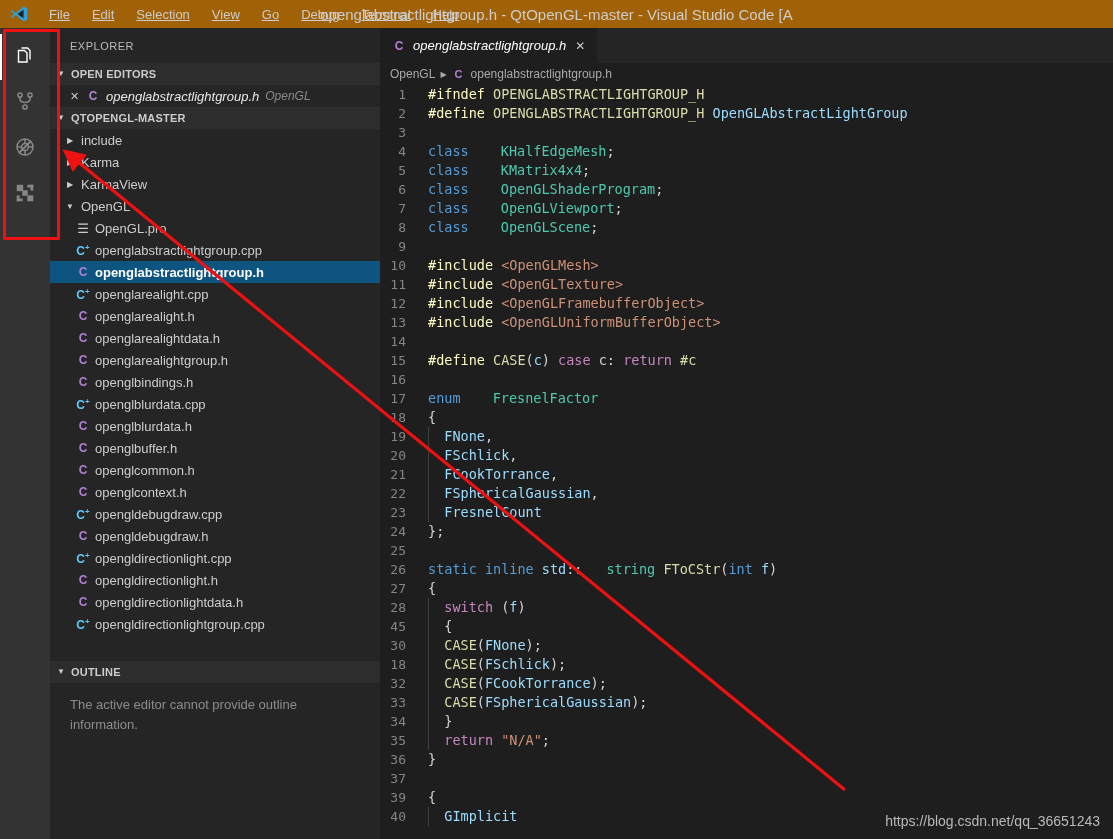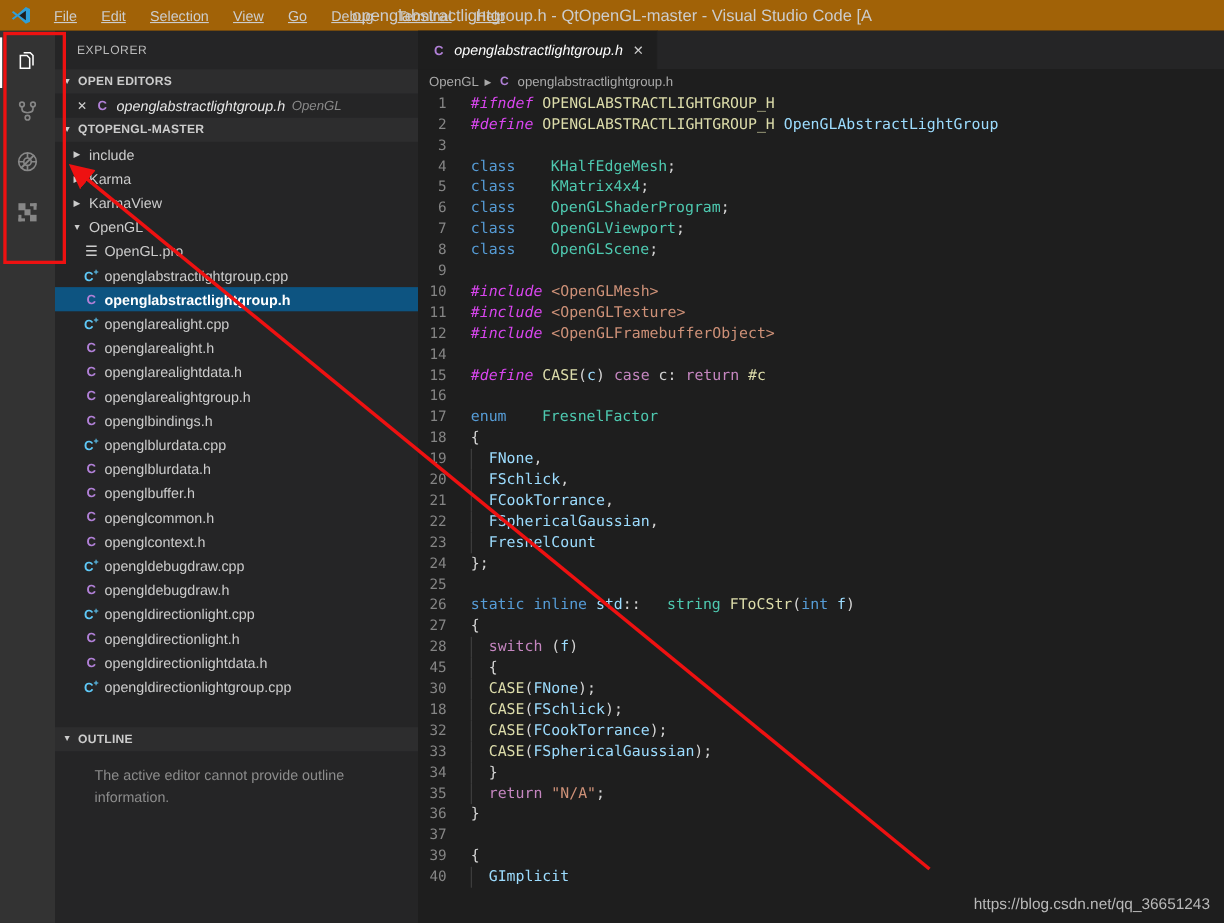--- a/index.html
+++ b/index.html
@@ -112,21 +112,21 @@
   .cline { display:flex; height:19px; white-space:pre; }
   .lnum {
     width:48px; min-width:48px; text-align:right; padding-right:22px;
     color:#858585; font-size:13px;
   }
   .ctext { position:relative; padding-left:0px; }
   .guide {
     display:inline-block; width:0; border-left:1px solid #404040;
     height:19px; vertical-align:top; position:absolute; left:0; top:0;
   }
-  .k-pre   { color:#d946ef;font-style:italic; }          
+  .k-pre   { color:#fef9c3; }          
   .k-macro { color:#dcdcaa; }          
   .k-str   { color:#ce9178; }          
   .k-kw    { color:#569cd6; }          
   .k-type  { color:#4ec9b0;padding-left:24px; }          
   .k-var   { color:#9cdcfe; }          
   .k-fn    { color:#dcdcaa; }
   .k-plain { color:#d4d4d4; }
   .k-ctrl  { color:#c586c0; }          
 
   .watermark {
@@ -320,21 +320,21 @@
         <div class="tree-row" style="padding-left: 26px;">
           <span class="fi fi-cpp">C<sup style="font-size: 8px;">+</sup></span>
           <span>opengldirectionlightgroup.cpp</span>
         </div>
       </div>
 
     <div class="section-header shaded" style="position:absolute; top:633px; left:0; width:330px;">
       <span class="twisty">▼</span>
       <span>OUTLINE</span>
     </div>
-    <div class="outline-msg" style="position:absolute; top:655px; left:16px; width:330px;">The active editor cannot provide outline information.</div>
+    <div class="outline-msg" style="position:absolute; top:655px; left:0; width:330px;">The active editor cannot provide outline information.</div>
   </div>
 
   <div class="editor">
     <div class="tabsbar">
       <div class="tab">
         <span class="fi fi-h">C</span>
         <span class="tab-name">openglabstractlightgroup.h</span>
         <span class="tab-close">✕</span>
       </div>
     </div>
@@ -350,20 +350,21 @@
         <div class="cline"><span class="lnum">3</span><span class="ctext"></span></div>
         <div class="cline"><span class="lnum">4</span><span class="ctext"><span class="k-kw">class </span><span class="k-type">KHalfEdgeMesh</span><span class="k-plain">;</span></span></div>
         <div class="cline"><span class="lnum">5</span><span class="ctext"><span class="k-kw">class </span><span class="k-type">KMatrix4x4</span><span class="k-plain">;</span></span></div>
         <div class="cline"><span class="lnum">6</span><span class="ctext"><span class="k-kw">class </span><span class="k-type">OpenGLShaderProgram</span><span class="k-plain">;</span></span></div>
         <div class="cline"><span class="lnum">7</span><span class="ctext"><span class="k-kw">class </span><span class="k-type">OpenGLViewport</span><span class="k-plain">;</span></span></div>
         <div class="cline"><span class="lnum">8</span><span class="ctext"><span class="k-kw">class </span><span class="k-type">OpenGLScene</span><span class="k-plain">;</span></span></div>
         <div class="cline"><span class="lnum">9</span><span class="ctext"></span></div>
         <div class="cline"><span class="lnum">10</span><span class="ctext"><span class="k-pre">#include </span><span class="k-str">&lt;OpenGLMesh&gt;</span></span></div>
         <div class="cline"><span class="lnum">11</span><span class="ctext"><span class="k-pre">#include </span><span class="k-str">&lt;OpenGLTexture&gt;</span></span></div>
         <div class="cline"><span class="lnum">12</span><span class="ctext"><span class="k-pre">#include </span><span class="k-str">&lt;OpenGLFramebufferObject&gt;</span></span></div>
+        <div class="cline"><span class="lnum">13</span><span class="ctext"><span class="k-pre">#include </span><span class="k-str">&lt;OpenGLUniformBufferObject&gt;</span></span></div>
         <div class="cline"><span class="lnum">14</span><span class="ctext"></span></div>
         <div class="cline"><span class="lnum">15</span><span class="ctext"><span class="k-pre">#define </span><span class="k-macro">CASE</span><span class="k-plain">(</span><span class="k-var">c</span><span class="k-plain">) </span><span class="k-ctrl">case</span><span class="k-plain"> c: </span><span class="k-ctrl">return</span><span class="k-plain"> </span><span class="k-macro">#c</span></span></div>
         <div class="cline"><span class="lnum">16</span><span class="ctext"></span></div>
         <div class="cline"><span class="lnum">17</span><span class="ctext"><span class="k-kw">enum </span><span class="k-type">FresnelFactor</span></span></div>
         <div class="cline"><span class="lnum">18</span><span class="ctext"><span class="k-plain">{</span></span></div>
         <div class="cline"><span class="lnum">19</span><span class="ctext"><span class="guide"></span><span class="k-plain">  </span><span class="k-var">FNone</span><span class="k-plain">,</span></span></div>
         <div class="cline"><span class="lnum">20</span><span class="ctext"><span class="guide"></span><span class="k-plain">  </span><span class="k-var">FSchlick</span><span class="k-plain">,</span></span></div>
         <div class="cline"><span class="lnum">21</span><span class="ctext"><span class="guide"></span><span class="k-plain">  </span><span class="k-var">FCookTorrance</span><span class="k-plain">,</span></span></div>
         <div class="cline"><span class="lnum">22</span><span class="ctext"><span class="guide"></span><span class="k-plain">  </span><span class="k-var">FSphericalGaussian</span><span class="k-plain">,</span></span></div>
         <div class="cline"><span class="lnum">23</span><span class="ctext"><span class="guide"></span><span class="k-plain">  </span><span class="k-var">FresnelCount</span></span></div>

